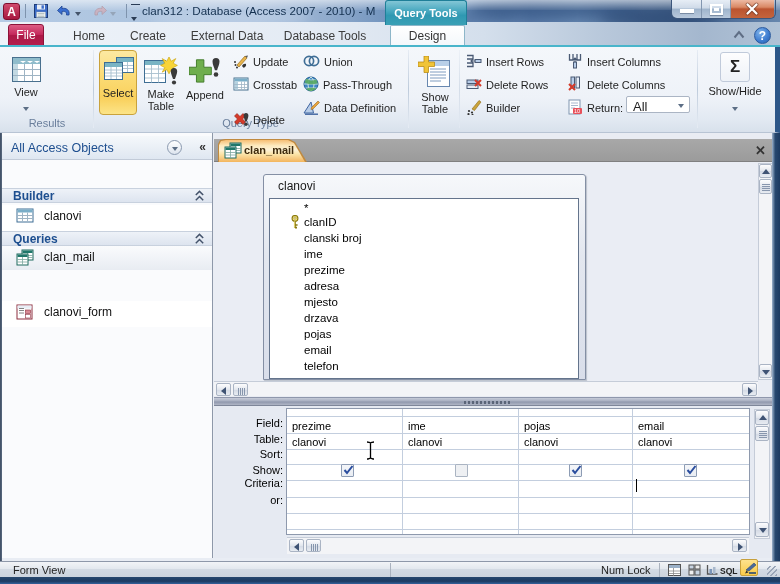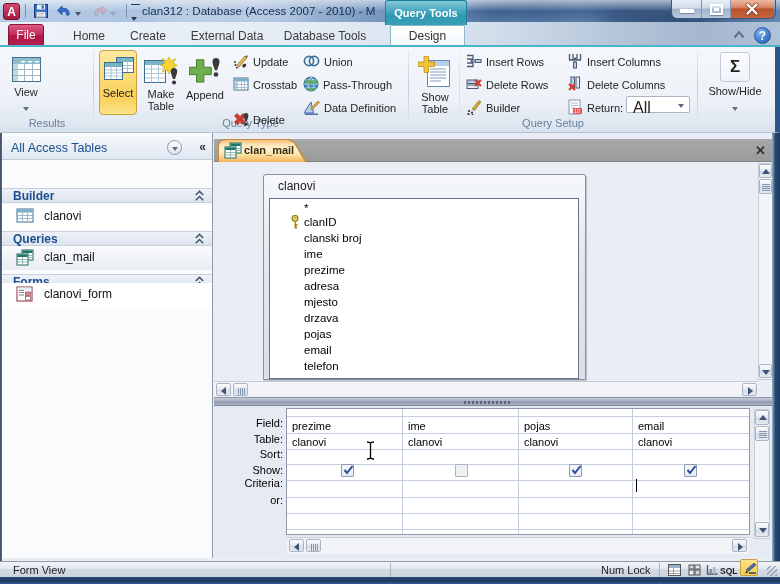--- a/index.html
+++ b/index.html
@@ -179,21 +179,20 @@
 <div class="abs" style="left:754px;top:27px;width:17px;height:17px;border-radius:50%;background:radial-gradient(circle at 35% 30%,#7fb2e8,#3c7bd0 60%,#2a5ea8);border:1px solid #2b5a9e;color:#fff;font-weight:bold;font-size:12px;text-align:center;line-height:16px;">?</div>
 
 <div id="ribbon">
 
   <div class="rgsep" style="left:93px;"></div>
   <div class="rgsep" style="left:408px;"></div>
   <div class="rgsep" style="left:697px;"></div>
   <div class="rgsep" style="left:459px;opacity:.55;"></div>
   <div class="rglabel" style="left:2px;width:90px;">Results</div>
   <div class="rglabel" style="left:94px;width:313px;">Query Type</div>
-  <div class="rglabel" style="left:409px;width:288px;">Query Setup</div>
 
   <div class="bigbtn" style="left:4px;width:44px;">
     <svg class="bicon" width="31" height="27" viewBox="0 0 31 27">
       <rect x="1.5" y="1.5" width="28" height="24" fill="#fff" stroke="#49708e"></rect>
       <rect x="2" y="2" width="27" height="6" fill="#8fbccb"></rect>
       <rect x="2" y="8" width="5" height="17" fill="#c2d9e2"></rect>
       <path d="M2 13.5h27M2 19.5h27M13.5 8v17M21.5 8v17" stroke="#9eb4c4" stroke-width="1"></path>
       <path d="M9 5l3 2 3-2zM16 5l3 2 3-2zM23 5l3 2 3-2z" fill="#fff"></path>
     </svg>
     <div class="blabel">View</div>
@@ -336,35 +335,35 @@
   </div>
   <div class="smallbtn" style="left:567px;top:52px;">
     <svg class="sicon" width="16" height="16" viewBox="0 0 16 16">
       <rect x="2" y="1" width="11" height="14" fill="#fff" stroke="#8096b0"></rect>
       <path d="M4 4h7M4 6.5h7M4 9h4" stroke="#9eb0c8" stroke-width=".9"></path>
       <rect x="6" y="9" width="9" height="6" fill="#e8505a" rx="1"></rect>
       <text x="7" y="14" font-size="5.5" fill="#fff" font-family="Liberation Sans">10</text>
     </svg>Return:
   </div>
 
-  <div class="abs" style="left:626px;top:49px;width:64px;height:17px;background:#fff;border:1px solid #abb5c4;border-radius:2px;font-size:16px;color:#222;">
+  <div class="abs" style="left:626px;top:49px;width:64px;height:17px;background:#fff;border:1px solid #abb5c4;border-radius:2px;font-size:13px;color:#222;">
     <span style="position:absolute;left:6px;top:2px;">All</span>
     <span class="downarr" style="position:absolute;right:5px;top:7px;border-left-width:3px;border-right-width:3px;border-top-width:4px;"></span>
   </div>
 
   <div class="bigbtn" style="left:703px;width:64px;">
     <div style="width:30px;height:30px;margin:2px auto 3px;border:1px solid #c0cada;border-radius:3px;background:linear-gradient(180deg,#fdfdfe,#eef2f7);font-size:17px;font-weight:bold;color:#222;line-height:28px;">Σ</div>
     <div class="blabel">Show/Hide</div>
     <div style="margin-top:4px;"><span class="downarr"></span></div>
   </div>
 </div>
 
 <div id="navpane">
   <div id="navhdr">
-    <div class="t">All Access Tables</div>
+    <div class="t">All Access Objects</div>
     <div style="position:absolute;right:30px;top:4px;width:15px;height:15px;border:1px solid #8a99af;border-radius:50%;background:linear-gradient(180deg,#fff,#dde4ee);">
       <span class="downarr" style="position:absolute;left:4px;top:6px;"></span>
     </div>
     <div style="position:absolute;right:6px;top:4px;font-size:12px;font-weight:bold;color:#333;">«</div>
   </div>
   <div class="navsec" style="top:55px;">
     <div class="t">Builder</div>
       <svg class="chev2" width="11" height="13" viewBox="0 0 11 13">
         <path d="M1.5 5.5 L5.5 1.5 L9.5 5.5 M1.5 11 L5.5 7 L9.5 11" fill="none" stroke="#44536b" stroke-width="1.6"></path>
       </svg>
@@ -387,27 +386,21 @@
     <svg width="18" height="17" viewBox="0 0 18 17">
       <rect x="6" y="1" width="11" height="10" fill="#fff" stroke="#1e6b5e"></rect>
       <rect x="6.5" y="1.5" width="10" height="2.5" fill="#20776a"></rect>
       <path d="M6 6.5h11M11.5 4v7M6 8.5h11" stroke="#7ea8a0" stroke-width=".8"></path>
       <rect x="1" y="5" width="11" height="11" fill="#fff" stroke="#1e6b5e"></rect>
       <rect x="1.5" y="5.5" width="10" height="2.5" fill="#20776a"></rect>
       <path d="M1 10.5h11M6.5 8v8M1 13h11" stroke="#7ea8a0" stroke-width=".8"></path>
     </svg>
     <div class="t">clan_mail</div>
   </div>
-  <div class="navsec" style="top:141px;">
-    <div class="t">Forms</div>
-      <svg class="chev2" width="11" height="13" viewBox="0 0 11 13">
-        <path d="M1.5 5.5 L5.5 1.5 L9.5 5.5 M1.5 11 L5.5 7 L9.5 11" fill="none" stroke="#44536b" stroke-width="1.6"></path>
-      </svg>
-  </div>
-  <div class="navitem" style="top:150px;height:26px;">
+  <div class="navitem" style="top:168px;height:26px;">
     <svg width="17" height="16" viewBox="0 0 17 16">
       <rect x="1" y="1" width="15" height="14" fill="#fff" stroke="#8e2e3e"></rect>
       <rect x="1.5" y="1.5" width="14" height="3" fill="#e8eef6"></rect>
       <path d="M3 4.5 h5 M3 6.5 h5 M3 9 h5" stroke="#666" stroke-width=".8"></path>
       <rect x="9.5" y="6" width="5" height="3.5" fill="#d88a94" stroke="#8e2e3e" stroke-width=".6"></rect>
       <rect x="9.5" y="10.5" width="5" height="3.5" fill="#fff" stroke="#8e2e3e" stroke-width=".6"></rect>
     </svg>
     <div class="t">clanovi_form</div>
   </div>
 </div>

